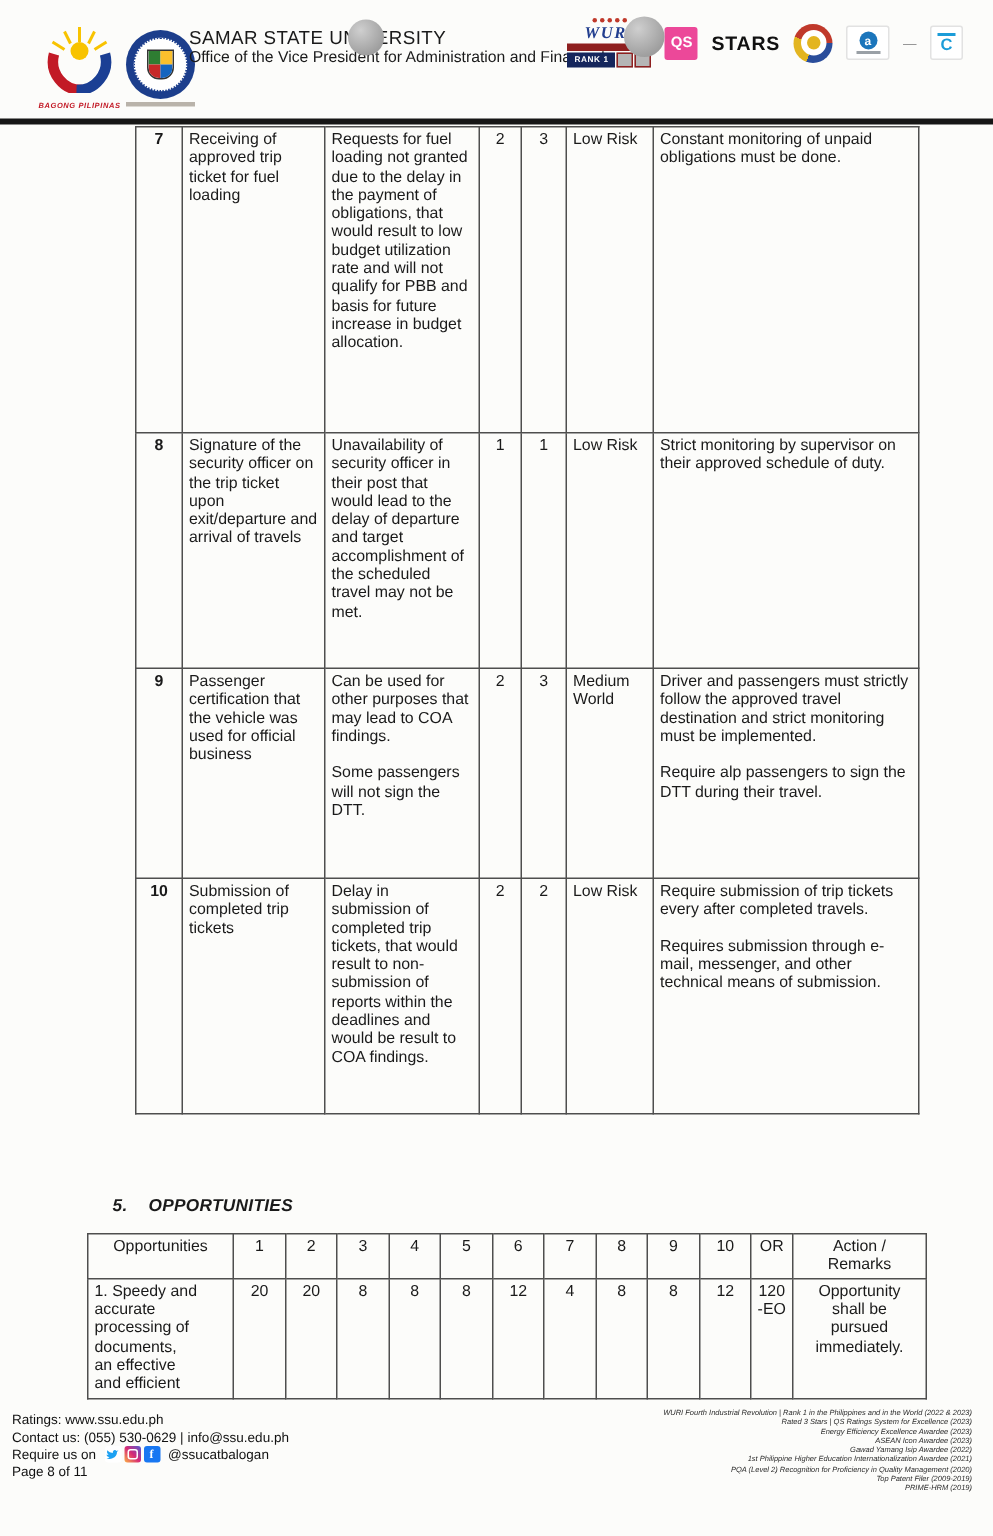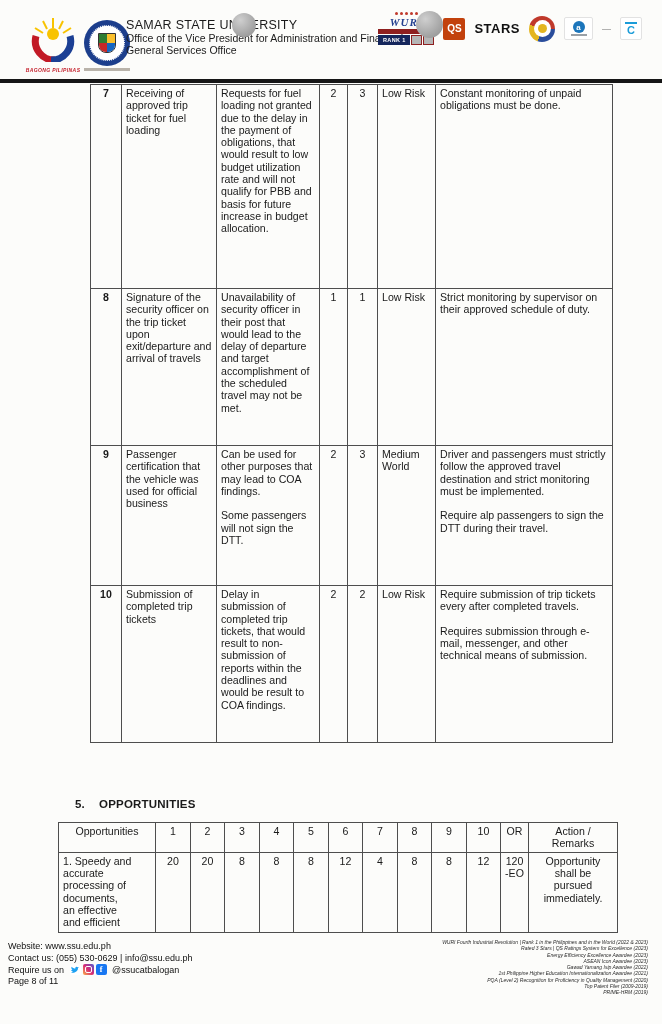--- a/index.html
+++ b/index.html
@@ -23,21 +23,21 @@
   .uni-office{font-size:10.5px;font-weight:normal;}
   .badges{position:absolute;top:12px;right:20px;display:flex;align-items:center;gap:9px;}
   .wuri{width:56px;text-align:center;}
   .wuri-dots{display:flex;justify-content:center;gap:2px;margin-bottom:1px;}
   .wuri-dots i{width:3px;height:3px;background:#c0392b;border-radius:50%;}
   .wuri-name{font-family:"Liberation Serif",serif;font-weight:bold;font-style:italic;color:#233f8f;font-size:11px;letter-spacing:1px;}
   .wuri-bar{height:5px;background:#8e1f1f;margin:1px 0;}
   .wuri-rankrow{display:flex;gap:1px;}
   .wuri-rank{flex:1;background:#15265c;color:#fff;font-size:5.5px;font-weight:bold;padding:2px 0;letter-spacing:.4px;}
   .wuri-yr{width:9px;background:#b5b5b5;border:1px solid #8e1f1f;}
-  .qs-box{width:22px;height:22px;background:#c2410c;border-radius:2px;display:flex;align-items:center;justify-content:center;
+  .qs-box{width:22px;height:22px;background:#ec4899;border-radius:2px;display:flex;align-items:center;justify-content:center;
           color:#fff;font-weight:bold;font-size:10px;}
   .stars-word{font-size:13px;font-weight:bold;letter-spacing:.5px;color:#111;}
   .award-seal{width:26px;height:26px;border-radius:50%;
       background:conic-gradient(#c0392b 0 90deg,#2a4d9b 90deg 200deg,#e3b520 200deg 290deg,#c0392b 290deg 360deg);
       display:flex;align-items:center;justify-content:center;}
   .award-seal-in{width:17px;height:17px;border-radius:50%;background:#fff;display:flex;align-items:center;justify-content:center;}
   .award-seal-core{width:9px;height:9px;border-radius:50%;background:#e3b520;}
   .logo-a{width:27px;height:21px;background:#fff;border:1px solid #e2e2e2;border-radius:2px;
           display:flex;flex-direction:column;align-items:center;justify-content:center;gap:1px;}
   .logo-a-circ{width:12px;height:12px;border-radius:50%;background:#1b75bb;color:#fff;font-size:8px;font-weight:bold;
@@ -56,21 +56,21 @@
 
   .header-rule{position:absolute;left:0;top:79px;width:662px;height:4px;background:#161616;}
 
   
   table{border-collapse:collapse;table-layout:fixed;position:absolute;background:#fcfcfa;}
   td,th{border:1px solid #4e4e4e;vertical-align:top;padding:2px 4px;white-space:pre-line;
         font-family:"Liberation Sans",sans-serif;overflow:hidden;}
   .risk-table{left:90px;top:84px;width:522px;font-size:10.6px;line-height:12.3px;}
   .risk-table td.no{font-weight:bold;text-align:center;}
   .risk-table td.score{text-align:center;}
-  .opp-heading{position:absolute;left:75px;top:798px;font-size:11.5px;font-weight:bold;letter-spacing:.2px;}
+  .opp-heading{position:absolute;left:75px;top:798px;font-size:11.5px;font-weight:bold;letter-spacing:.2px;font-style:italic;}
   .opp-heading .t{margin-left:14px;}
   .opp-table{left:58px;top:822px;width:559px;font-size:10.6px;line-height:12.2px;}
   .opp-table th{font-weight:normal;text-align:center;vertical-align:top;}
   .opp-table td{text-align:center;}
   .opp-table td.oppdesc{text-align:left;}
 
   
   .footer-left{position:absolute;left:8px;top:941px;font-size:9px;line-height:11.5px;color:#111;}
   .footer-left .email{}
   .social{display:inline-flex;gap:2px;vertical-align:-2px;margin:0 3px;}
@@ -113,21 +113,20 @@
           <i style="background:#c62828"></i>
             <i style="background:#1565c0"></i>
         </div>
       </div>
     </div>
     <div class="seal-motto"></div>
 
     <div class="head-text">
       <div class="uni-name">SAMAR STATE UNIVERSITY</div>
       <div class="uni-office">Office of the Vice President for Administration and Finance I</div>
-      <div class="uni-office">General Services Office</div>
     </div>
 
     <div class="badges">
       <div class="wuri">
         <div class="wuri-dots">
             <i></i>
             <i></i>
             <i></i>
             <i></i>
             <i></i>
@@ -278,21 +277,21 @@
 -EO</td>
       <td>Opportunity
 shall be
 pursued
 immediately.</td>
     </tr>
   </tbody>
     </table>
 
   <div class="footer-left">
-    <div>Website: www.ssu.edu.ph</div>
+    <div>Ratings: www.ssu.edu.ph</div>
     <div><span>Contact us: (055) 530-0629 | </span><span class="email">info@ssu.edu.ph</span></div>
     <div>
       <span>Require us on</span>
       <span class="social">
         <span class="ic-tw">
           <svg width="10" height="10" viewBox="0 0 10 10">
               <path d="M1 7.2 Q3 8.2 5 7.2 Q8 6 8 3 L9 1.9 L7.7 2.3 Q6.9 1.3 5.9 1.9 Q5 2.5 5.2 3.7 Q3 3.4 1.4 1.8 Q.9 3.7 2.4 4.8 Q1.7 5 .9 4.8 Q1.4 6.4 3 6.5 Q2 7.3 1 7.2 Z" fill="#1da1f2"></path>
             </svg>
         </span>
         <span class="ic-ig">

